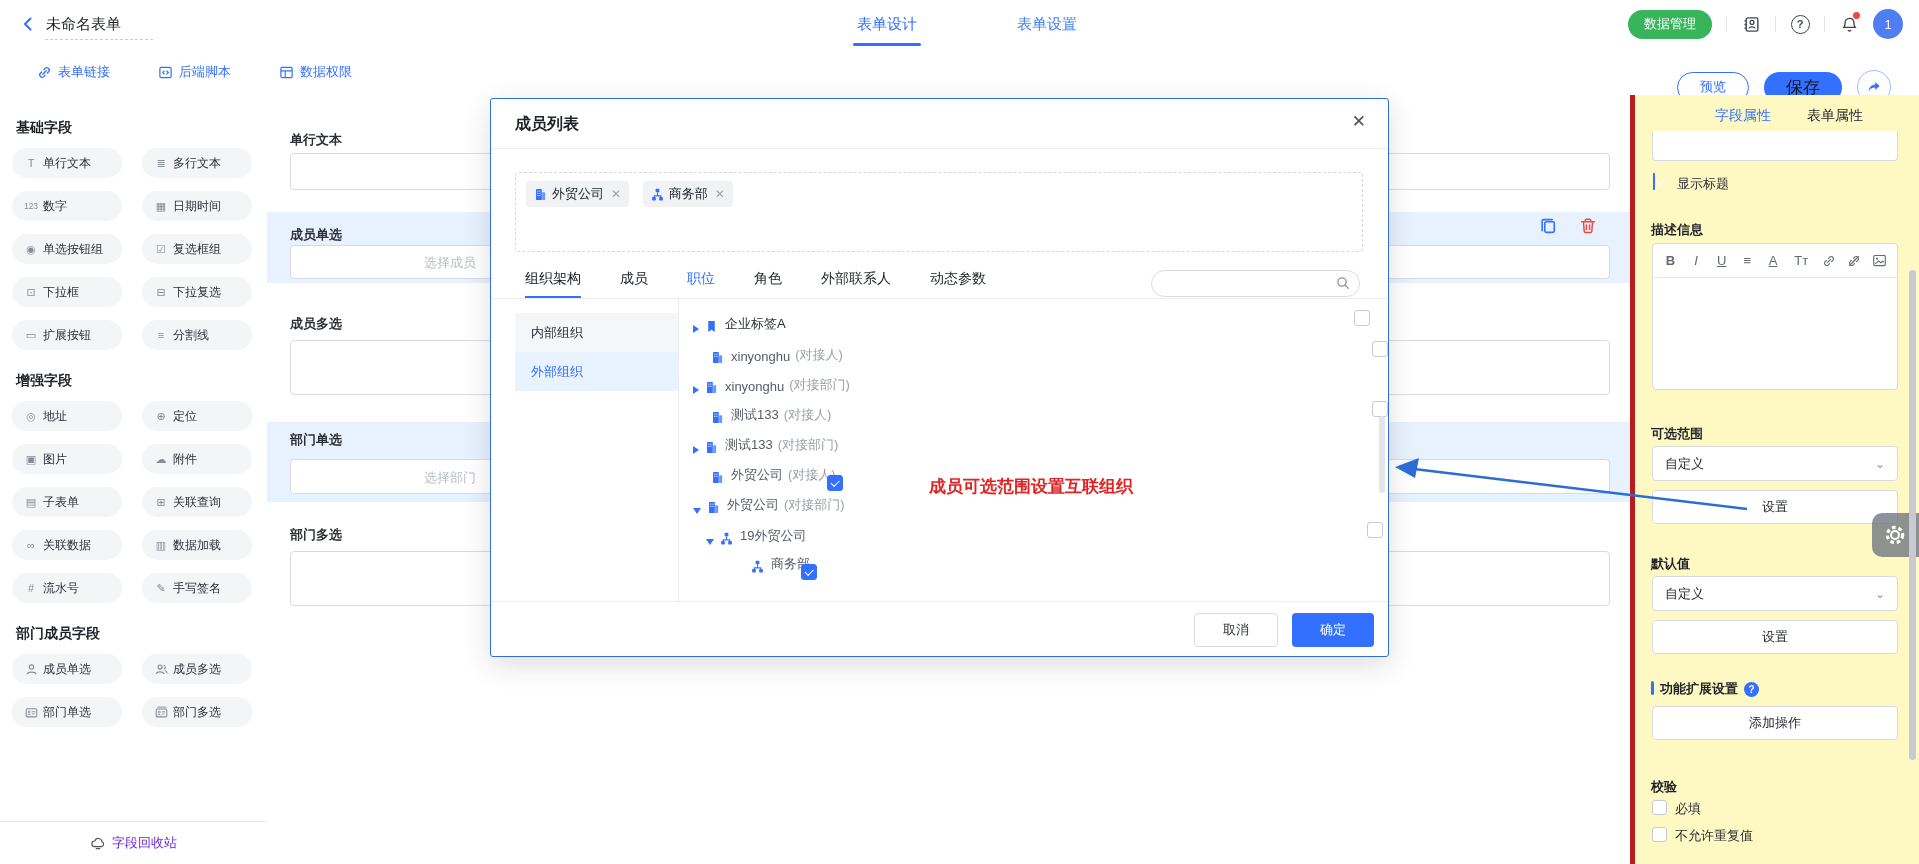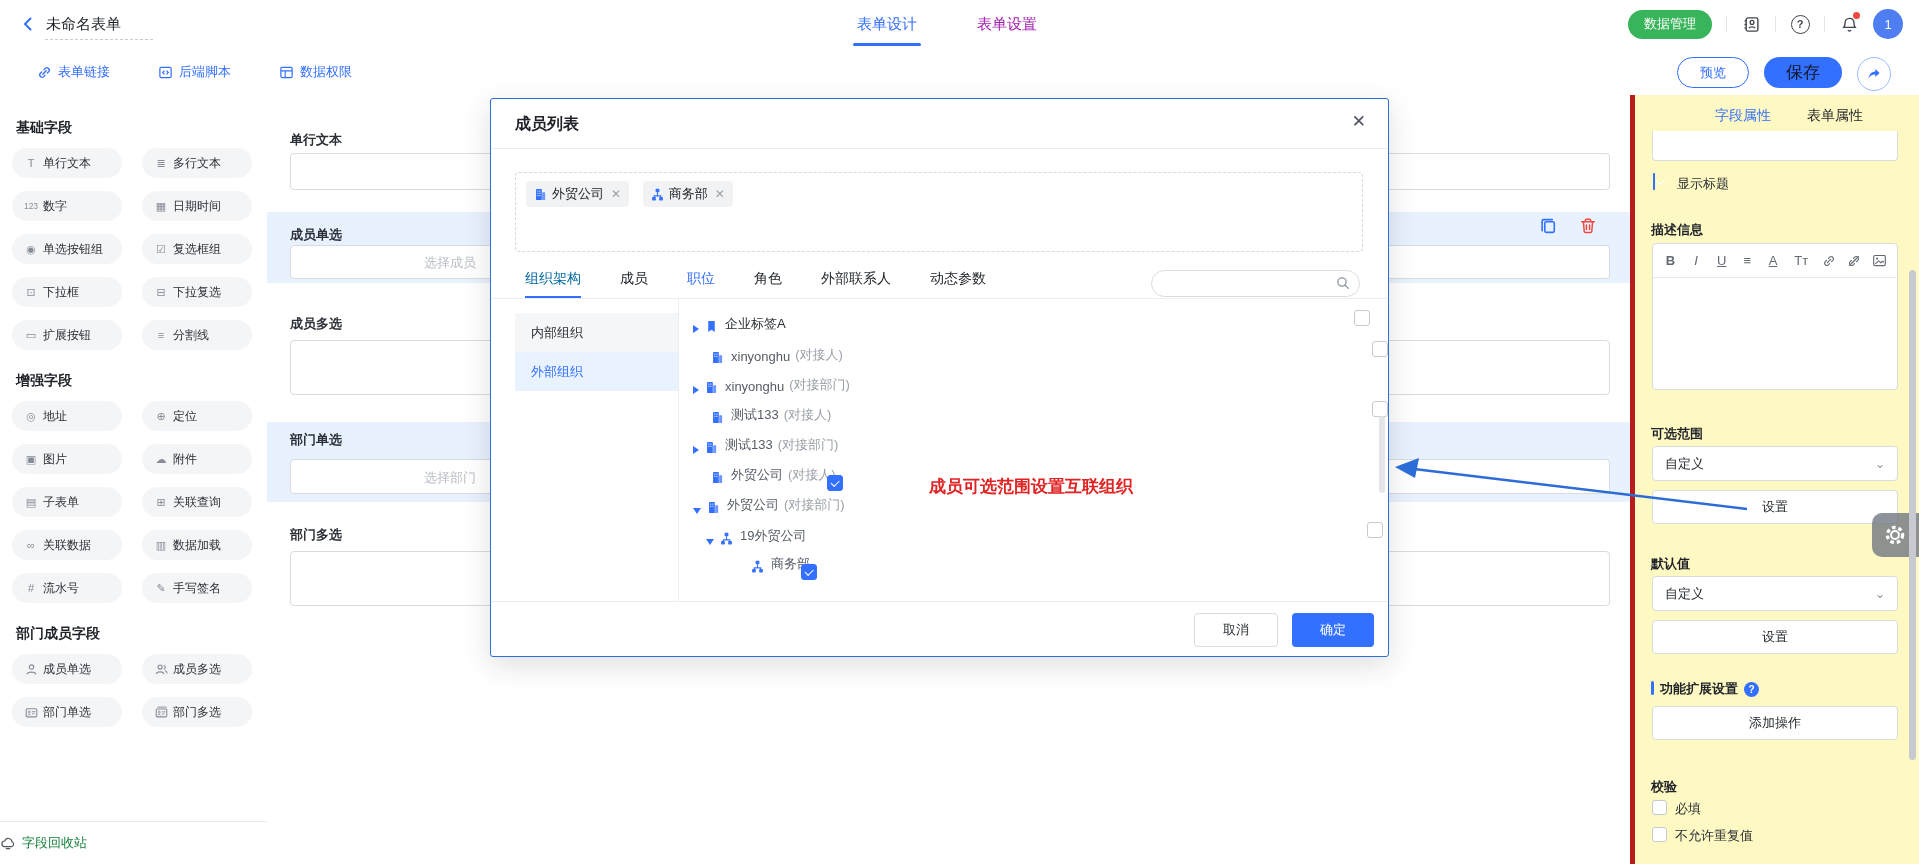--- a/index.html
+++ b/index.html
@@ -6,66 +6,66 @@
   body{width:1919px;height:864px;overflow:hidden;background:#eef0f3;
        font-family:"Liberation Sans","DejaVu Sans",sans-serif;color:#1f2329;font-size:13px}
   .app{position:relative;width:1919px;height:864px}
   .abs{position:absolute}
   svg{display:block}
   
   .header{position:absolute;left:0;top:0;width:1919px;height:49px;background:#fff;border-bottom:1px solid #e8eaed}
   .hleft{position:absolute;left:20px;top:0;height:48px;display:flex;align-items:center;gap:10px}
   .htitle{font-size:15px;color:#1f2329}
   .hdash{position:absolute;left:45px;top:39px;width:108px;border-top:1.5px dashed #c9ccd2}
-  .htabs{position:absolute;left:857px;top:0;height:48px;display:flex;gap:60px;align-items:center;font-size:15px}
-  .htab{position:relative;height:48px;line-height:48px;color:#a21caf;cursor:pointer}
+  .htabs{position:absolute;left:857px;top:0;height:48px;display:flex;gap:100px;align-items:center;font-size:15px}
+  .htab{position:relative;height:48px;line-height:48px;color:#3b82f6;cursor:pointer}
   .htab.on{color:#3370ff}
   .htab.on::after{content:"";position:absolute;left:-4px;right:-4px;bottom:2px;height:3px;background:#3370ff;border-radius:2px}
   .hright{position:absolute;right:16px;top:0;height:48px;display:flex;align-items:center;gap:14px}
   .greenbtn{background:#38b45a;color:#fff;border:none;border-radius:15px;height:29px;padding:0 16px;font-size:13px;cursor:pointer}
   .vsep{width:1px;height:16px;background:#e2e4e8}
   .hicon{position:relative;width:20px;height:20px;display:flex;align-items:center;justify-content:center;cursor:pointer}
   .helpc{width:17px;height:17px;border:1.4px solid #41464e;border-radius:50%;display:flex;align-items:center;justify-content:center;font-size:11px;color:#41464e;font-weight:bold}
   .reddot{position:absolute;right:-1px;top:-2px;width:7px;height:7px;background:#f0483e;border-radius:50%}
   .avatar{width:30px;height:30px;border-radius:50%;background:#4f7df2;color:#fff;display:flex;align-items:center;justify-content:center;font-size:13px;cursor:pointer}
   
   .toolbar{position:absolute;left:0;top:49px;width:1919px;height:46px;background:#fff;border-bottom:1px solid #e8eaed}
   .tlinks{position:absolute;left:37px;top:0;height:46px;display:flex;gap:48px;align-items:center}
   .tlink{display:flex;align-items:center;gap:6px;color:#3370ff;cursor:pointer}
-  .tright{position:absolute;right:28px;top:8px;height:46px;display:flex;gap:15px;align-items:flex-start}
+  .tright{position:absolute;right:28px;top:15px;height:46px;display:flex;gap:15px;align-items:center}
   .btn-preview{height:31px;padding:0 22px;border:1px solid #3370ff;color:#3370ff;background:#fff;border-radius:16px;font-size:13px;cursor:pointer}
   .btn-save{height:31px;padding:0 22px;border:none;color:#0f172a;background:#3370ff;border-radius:16px;font-size:17px;cursor:pointer}
   .sharec{width:32px;height:32px;border:1px solid #9dbcff;border-radius:50%;background:#fff;display:flex;align-items:center;justify-content:center;cursor:pointer}
   
   .sidebar{position:absolute;left:0;top:95px;width:267px;bottom:0;background:#fff;border-right:1px solid #e8eaed}
   .sb-inner{padding:24px 0 0 12px}
   .sb-h{font-size:14px;font-weight:bold;margin:0 0 11px 4px}
   .pgrid{display:grid;grid-template-columns:110px 110px;column-gap:20px;row-gap:13px;margin-bottom:22px}
   .pill{height:30px;background:#f4f5f7;border-radius:15px;display:flex;align-items:center;padding:0 6px 0 11px;cursor:grab}
   .pg{min-width:16px;color:#868c96;font-size:11px;margin-right:4px;text-align:center;flex:none}
   .pgs{min-width:16px;margin-right:4px;color:#868c96;flex:none;display:flex;justify-content:center}
   .plabel{font-size:12px;color:#2b2f36;white-space:nowrap}
-  .recycle{position:absolute;left:0;right:0;bottom:0;height:42px;border-top:1px solid #e8eaed;display:flex;align-items:center;justify-content:flex-start;gap:6px;color:#15803d;cursor:pointer;background:#fff}
+  .recycle{position:absolute;left:0;right:0;bottom:0;height:42px;border-top:1px solid #e8eaed;display:flex;align-items:center;justify-content:center;gap:6px;color:#6d28d9;cursor:pointer;background:#fff}
   
   .canvas{position:absolute;left:267px;top:95px;width:1363px;bottom:0;background:#fff}
   .flabel{position:absolute;font-size:13px;font-weight:bold;color:#2b2f36}
   .finput{position:absolute;background:#fff;border:1px solid #d8dbe0;border-radius:4px;box-sizing:border-box}
   .fph{position:absolute;color:#b8bdc6;font-size:13px}
   .band{position:absolute;left:0;width:1363px;background:#e8f1fe}
   
   .modal{position:absolute;left:490px;top:98px;width:897px;height:557px;background:#fff;border:1.5px solid #2f6ede;border-radius:3px;box-shadow:0 8px 28px rgba(31,35,41,.15);z-index:40}
   .m-title{position:absolute;left:24px;top:15px;font-size:16px;font-weight:bold}
   .m-close{position:absolute;right:22px;top:12px;font-size:17px;color:#4e5462;cursor:pointer}
   .m-tdiv{position:absolute;left:0;right:0;top:49px;border-top:1px solid #ecedf0}
   .tagbox{position:absolute;left:24px;top:73px;width:848px;height:80px;border:1px dashed #d5d8dd;border-radius:4px;box-sizing:border-box;padding:8px 10px}
   .tag{display:inline-flex;align-items:center;gap:5px;height:26px;background:#f1f2f4;border-radius:4px;padding:0 8px;margin-right:10px;font-size:13px}
   .tagx{color:#9aa0a8;cursor:pointer;font-size:12px;margin-left:2px}
   .mtabs{position:absolute;left:34px;top:160px;height:39px;display:flex;gap:39px;align-items:center;font-size:14px}
   .mtab{position:relative;cursor:pointer;height:39px;line-height:39px;white-space:nowrap}
-  .mtab.on{color:#0369a1}
+  .mtab.on{color:#0f172a}
   .mtab.on::after{content:"";position:absolute;left:0;right:0;bottom:0;height:2.5px;background:#3370ff}
   .mtab.blue{color:#3370ff}
   .mtabdiv{position:absolute;left:0;right:0;top:199px;border-top:1px solid #ecedf0}
   .msearch{position:absolute;left:660px;top:171px;width:209px;height:27px;border:1px solid #d8dbe0;border-radius:14px;box-sizing:border-box}
   .msearch svg{position:absolute;right:8px;top:5px}
   .sideitem{position:absolute;left:24px;width:163px;height:39px;line-height:39px;padding-left:16px;box-sizing:border-box;font-size:13px;cursor:pointer}
   .sideitem.idle{background:#f5f6f7;color:#2b2f36}
   .sideitem.on{background:#e9f2ff;color:#3370ff}
   .vdiv{position:absolute;left:187px;top:199px;height:303px;width:1px;background:#ecedf0}
   .trow{position:absolute;left:187px;width:686px;height:30px;display:flex;align-items:flex-end;font-size:13px}

